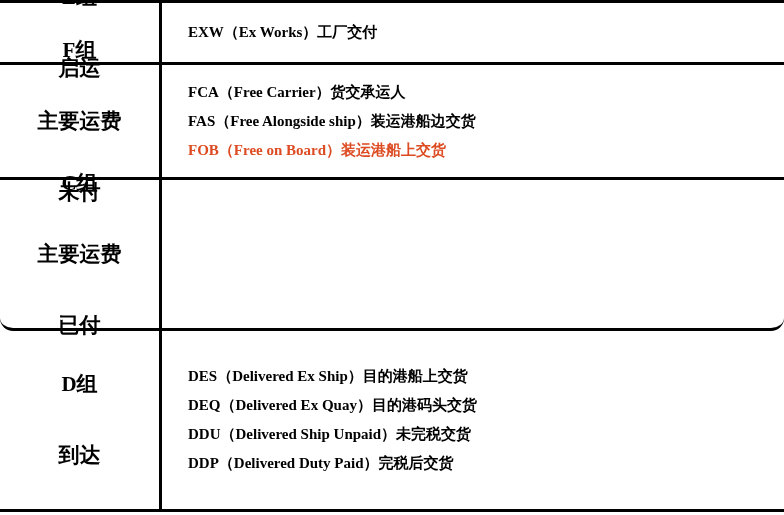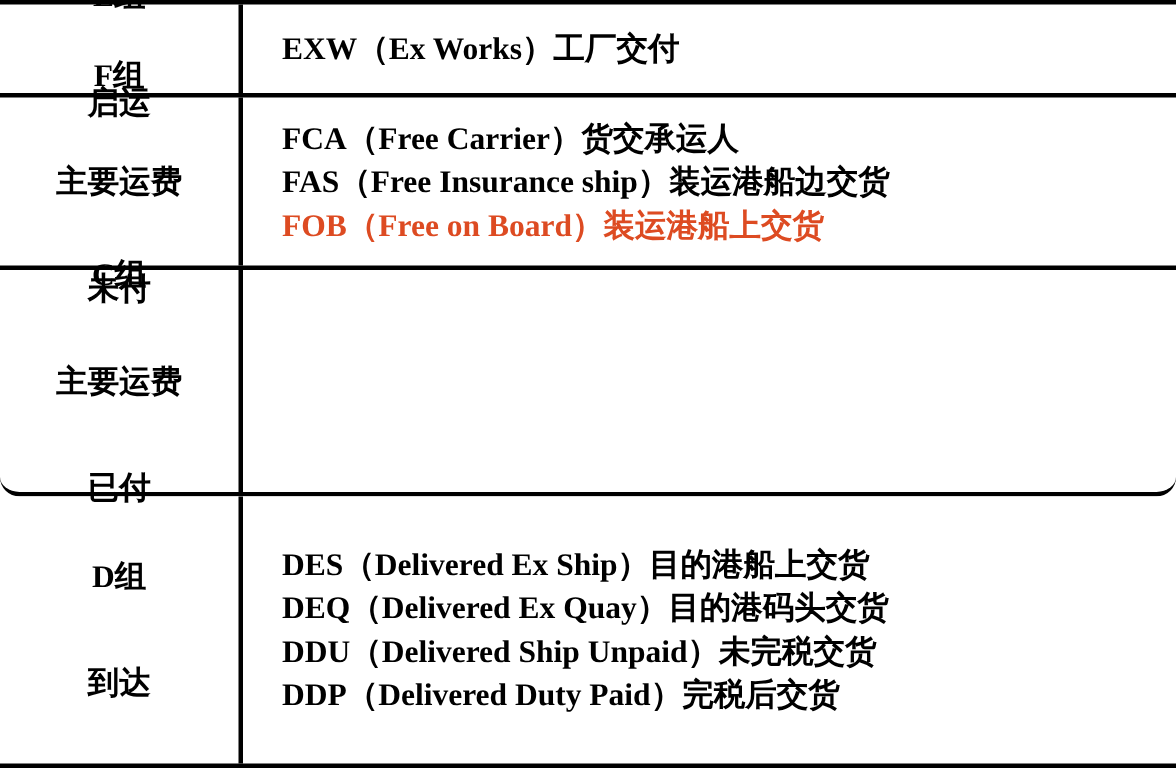--- a/index.html
+++ b/index.html
@@ -43,21 +43,21 @@
     line-height: 29px;
     flex-shrink: 0;
     gap: 42px;
   }
   .cell-right {
     flex: 1;
     display: flex;
     flex-direction: column;
     justify-content: center;
     padding-left: 26px;
-    font-size: 21px;
+    font-size: 15px;
     line-height: 29px;
     white-space: nowrap;
   }
   .term-line.highlight {
     color: var(--highlight, #DD4B22);
   }
 </style>
 </head>
 <body>
 
@@ -75,21 +75,21 @@
     </div>
 
     <div class="row row-f">
       <div class="cell-left">
         <div>F组</div>
         <div>主要运费</div>
         <div>未付</div>
       </div>
       <div class="cell-right">
         <div class="term-line">FCA（Free Carrier）货交承运人</div>
-        <div class="term-line">FAS（Free  Insurance ship）装运港船边交货</div>
+        <div class="term-line">FAS（Free  Alongside ship）装运港船边交货</div>
         <div class="term-line highlight">FOB（Free on Board）装运港船上交货</div>
       </div>
     </div>
 
     <div class="row row-c">
       <div class="cell-left">
         <div>C组</div>
         <div>主要运费</div>
         <div>已付</div>
       </div>

